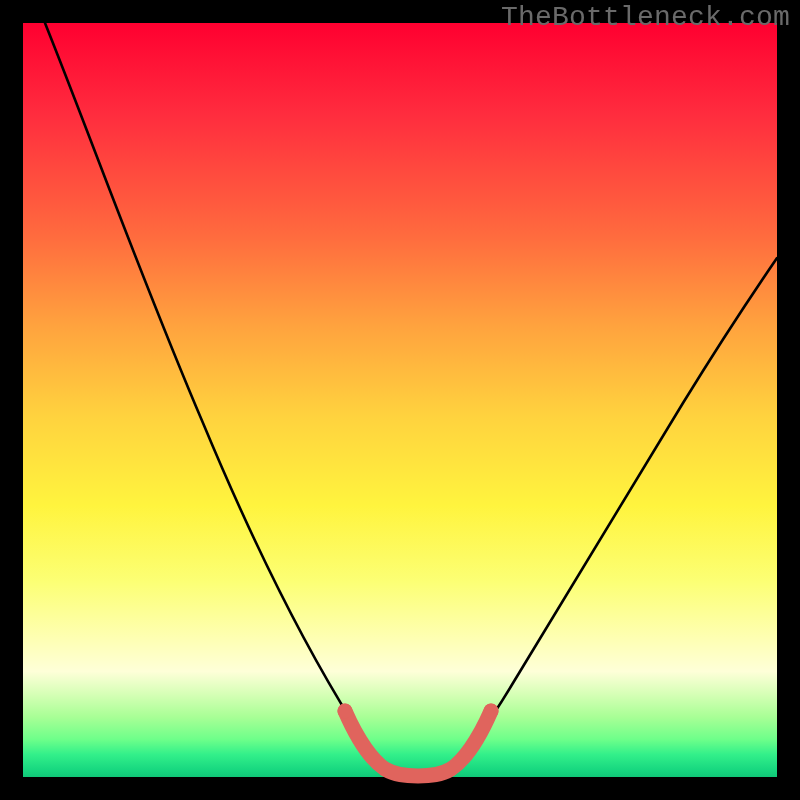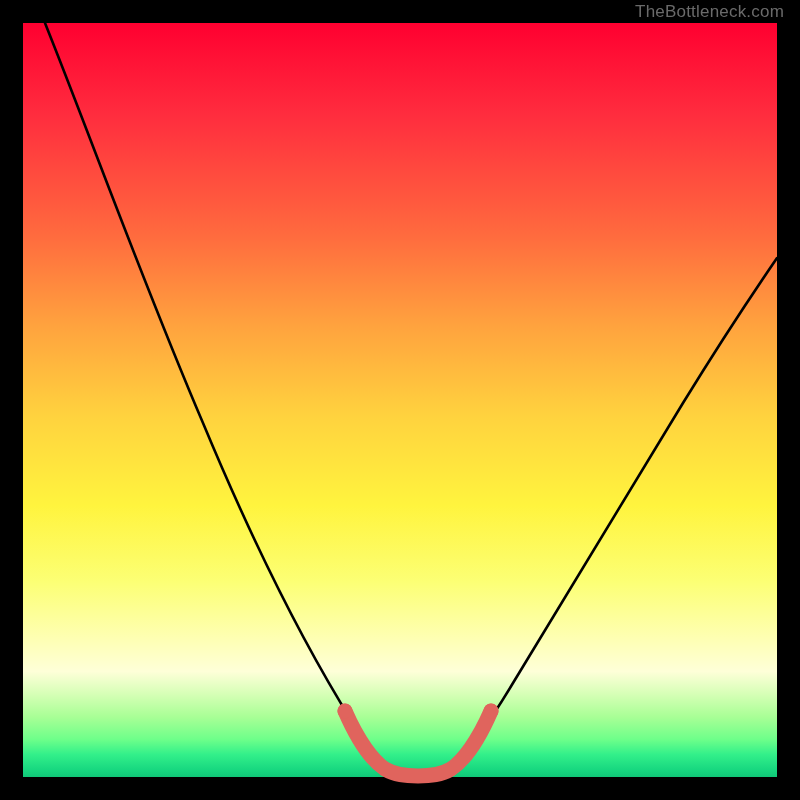--- a/index.html
+++ b/index.html
@@ -47,25 +47,26 @@
     position: absolute;
     left: 0;
     top: 0;
     width: 754px;
     height: 754px;
     overflow: visible;
   }
   .watermark {
     position: absolute;
     top: 2px;
-    right: 16px;
+    right: 10px;
     color: #6a6a6a;
-    font-size: 17px;
+    font-size: 28px;
     font-weight: 500;
     letter-spacing: 0.2px;
+    font-family: Liberation Mono, monospace;
   }
 </style>
 </head>
 <body>
 
 <div class="frame">
   <div class="plot-area">
     <svg class="curve" viewBox="0 0 754 754" preserveAspectRatio="none">
 
       <path fill="none" stroke="#000" stroke-width="2.6" stroke-linecap="round" d="M 22 0

